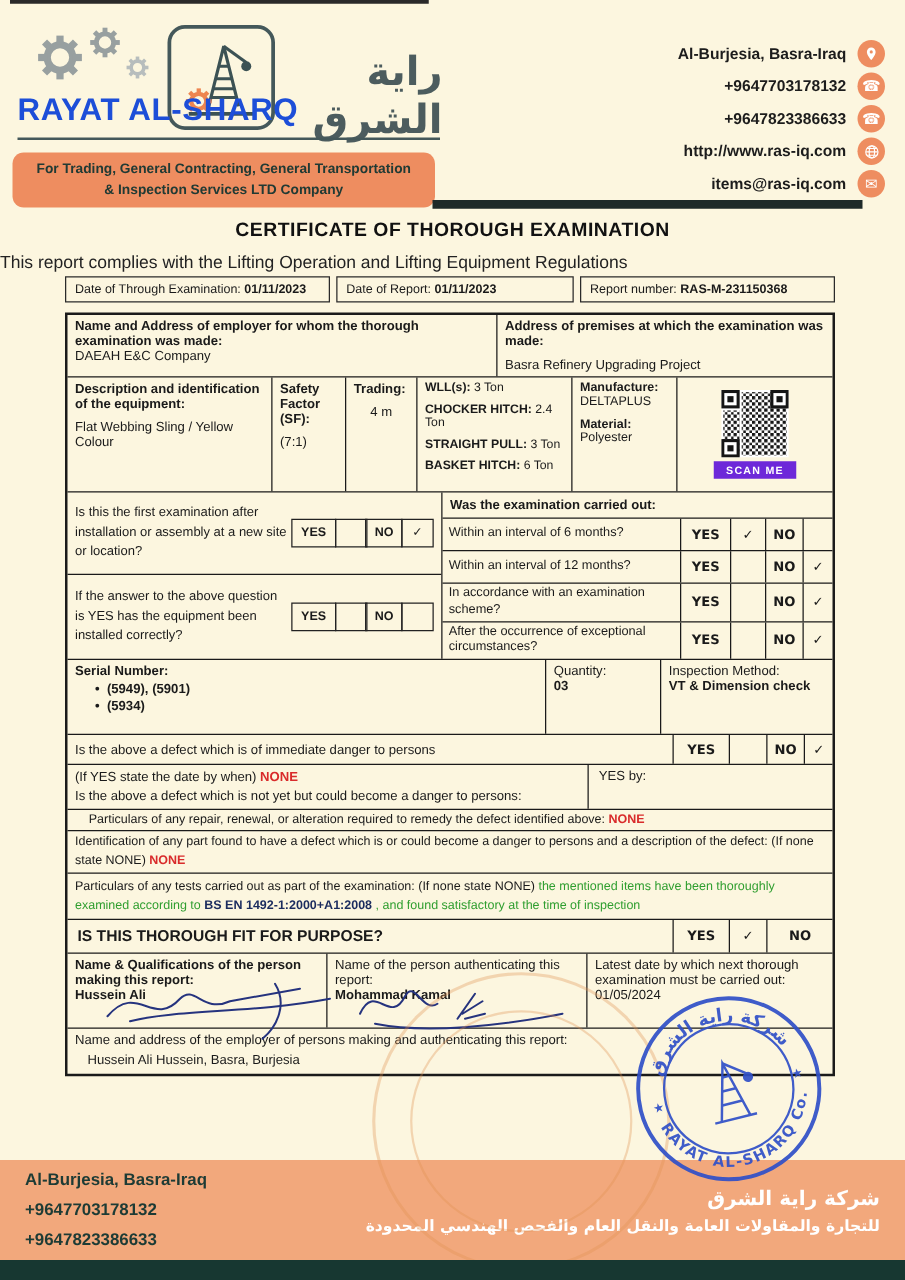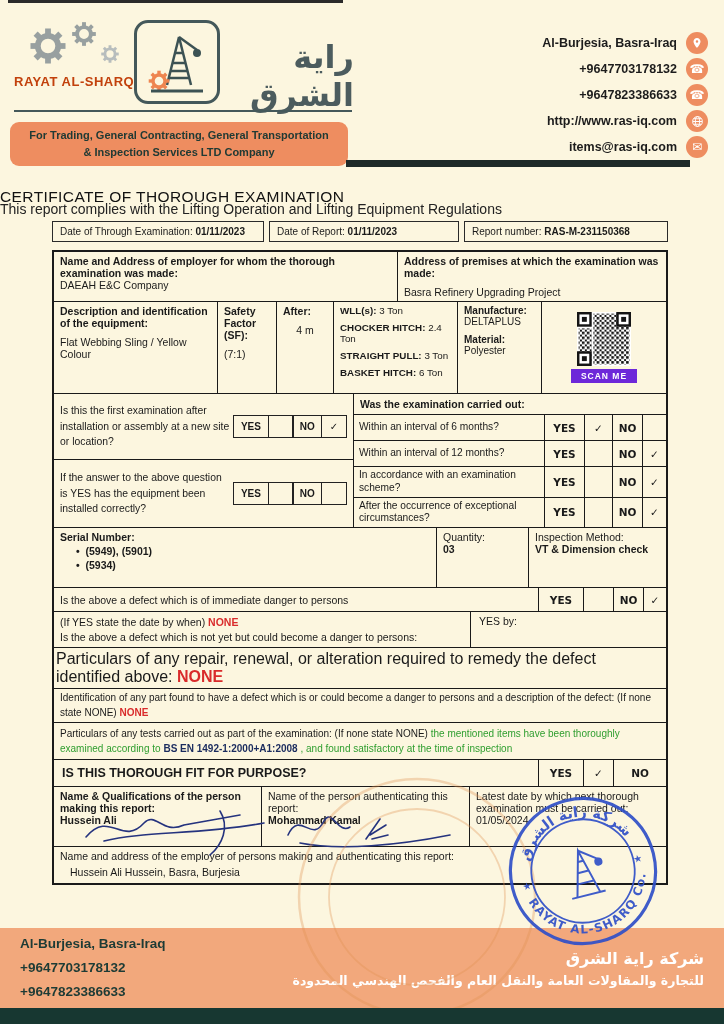--- a/index.html
+++ b/index.html
@@ -9,32 +9,32 @@
   .red{color:#d92b2b;font-weight:bold}
   .green{color:#2f9e2f}
   .std{color:#1a2b5e}
   .top-line{position:absolute;left:8px;top:0;width:335px;height:3px;background:#2a2a2a}
 
   
   .logo{position:absolute;left:14px;top:20px;width:340px;height:96px}
   .gears{position:absolute;left:4px;top:0;width:106px;height:48px}
   .logo-box{position:absolute;left:120px;top:0;width:86px;height:84px;border:3px solid #44585a;border-radius:14px}
   .arabic-name{position:absolute;left:212px;top:18px;font-size:32px;font-weight:bold;color:#4c5c5e;font-family:"DejaVu Sans",sans-serif}
-  .en-name{position:absolute;left:0;top:54px;font-size:13px;font-weight:bold;color:#c2410c;letter-spacing:.5px}
+  .en-name{position:absolute;left:0;top:54px;font-size:25px;font-weight:bold;color:#1d4ed8;letter-spacing:.5px}
   .logo-underline{position:absolute;left:0;top:90px;width:338px;height:2px;background:#44585a}
   .banner{position:absolute;left:10px;top:122px;width:338px;height:44px;background:#ee8d60;border-radius:9px;display:flex;flex-direction:column;justify-content:center;text-align:center;font-weight:bold;color:#203a34;font-size:11px;line-height:1.55}
 
   
   .contact{position:absolute;right:16px;top:30px;width:280px}
   .contact-row{display:flex;justify-content:flex-end;align-items:center;gap:9px;height:26px}
   .ctext{font-weight:bold;font-size:12.5px;color:#1c1c1c}
   .cicon{width:22px;height:22px;border-radius:50%;background:#ee8d60;display:flex;align-items:center;justify-content:center;color:#fff;font-size:12px;font-family:"DejaVu Sans",sans-serif;flex:0 0 22px}
   .dark-bar{position:absolute;left:346px;top:160px;width:344px;height:7px;background:#1e2a28}
 
-  .title{position:absolute;left:0;top:188px;width:100%;text-align:left;font-size:15.5px;font-weight:normal;letter-spacing:.4px;color:#111}
+  .title{position:absolute;left:0;top:176px;width:100%;text-align:center;font-size:15.5px;font-weight:bold;letter-spacing:.4px;color:#111}
   .subtitle{position:absolute;left:0;top:201px;width:100%;text-align:left;font-size:14px;color:#222}
 
   .dates{position:absolute;left:52px;top:221px;width:616px;display:flex;gap:5px}
   .date-box{border:1.6px solid #2a2a2a;padding:4px 7px;font-size:10px;white-space:nowrap}
   .date-box:nth-child(1){width:212px}
   .date-box:nth-child(2){width:190px}
   .date-box:nth-child(3){flex:1}
 
   
   .tbl{position:absolute;left:52px;top:250px;width:616px;border:2.2px solid #1a1a1a;font-size:10.5px;background:transparent}
@@ -80,21 +80,21 @@
 
   .rowE{min-height:24px;align-items:stretch}
   .etext{flex:1;display:flex;align-items:center;padding:2px 6px}
   .ac{border-left:1.4px solid #1a1a1a;display:flex;align-items:center;justify-content:center;font-weight:bold;font-family:"DejaVu Sans",sans-serif}
   .acE1{width:45px}.acE2{width:30px}.acE3{width:30px}.acE4{width:23px}
 
   .rowF{min-height:30px}
   .fleft{flex:1;line-height:1.4}
   .fright{width:196px;border-left:1.4px solid #1a1a1a;padding:3px 8px}
 
-  .rowG{min-height:17px;font-size:16px;display:block;padding:2px 2px}
+  .rowG{min-height:17px;font-size:10px;display:block;padding:2px 17px}
   .rowH{min-height:30px;font-size:10px;display:block;padding:2px 6px;line-height:1.45}
   .rowI{min-height:32px;font-size:10px;display:block;padding:3px 6px;line-height:1.5}
 
   .rowJ{min-height:27px;align-items:stretch}
   .jtext{flex:1;display:flex;align-items:center;padding:2px 8px;font-weight:bold;font-size:12.5px}
   .acJ1{width:45px}.acJ2{width:30px}.acJ3{width:53px}
 
   .rowK{min-height:60px}
   .cK{position:relative;overflow:visible}
   .cK1{width:208px}.cK2{width:208px}.cK3{flex:1}
@@ -238,21 +238,21 @@
     <div class="row rowB">
       <div class="cell cB1 br">
         <div class="b">Description and identification of the equipment:</div>
         <div class="mt6">Flat Webbing Sling / Yellow Colour</div>
       </div>
       <div class="cell cB2 br">
         <div class="b">Safety Factor (SF):</div>
         <div class="mt6">(7:1)</div>
       </div>
       <div class="cell cB3 br">
-        <div class="b">After:</div>
+        <div class="b">Trading:</div>
         <div class="mt6" style="text-align:center">4 m</div>
       </div>
       <div class="cell cB4 br">
         <div><span class="b">WLL(s):</span> <span>3 Ton</span></div>
         <div><span class="b">CHOCKER HITCH:</span> <span>2.4 Ton</span></div>
         <div><span class="b">STRAIGHT PULL:</span> <span>3 Ton</span></div>
         <div><span class="b">BASKET HITCH:</span> <span>6 Ton</span></div>
       </div>
       <div class="cell cB5 br">
         <div class="b">Manufacture:</div>

